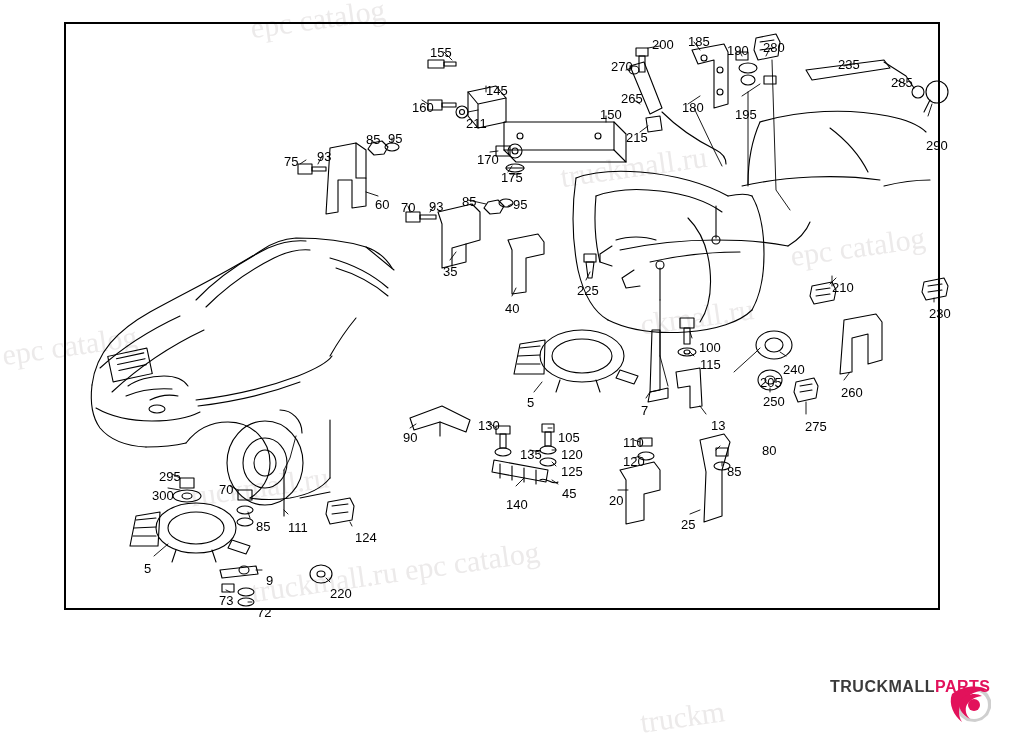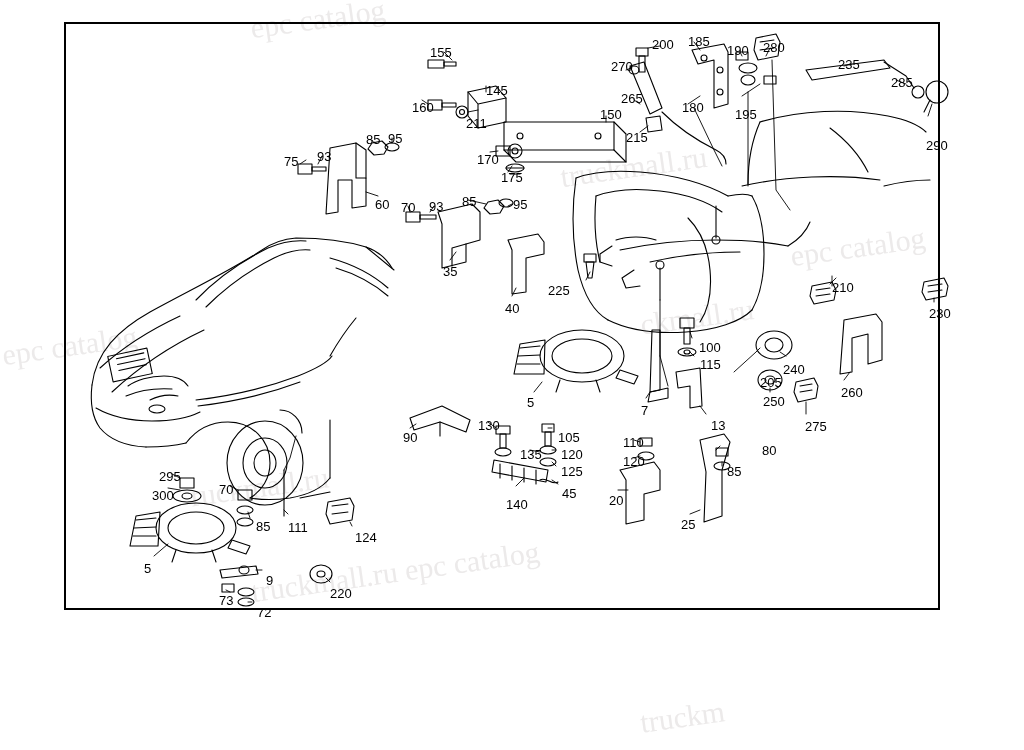--- a/index.html
+++ b/index.html
@@ -430,21 +430,21 @@
     <div class="label" style="left:317px; top:150px;">93</div>
     <div class="label" style="left:375px; top:198px;">60</div>
     <div class="label" style="left:401px; top:201px;">70</div>
     <div class="label" style="left:429px; top:200px;">93</div>
     <div class="label" style="left:462px; top:195px;">85</div>
     <div class="label" style="left:513px; top:198px;">95</div>
     <div class="label" style="left:832px; top:281px;">210</div>
     <div class="label" style="left:929px; top:307px;">230</div>
     <div class="label" style="left:443px; top:265px;">35</div>
     <div class="label" style="left:505px; top:302px;">40</div>
-    <div class="label" style="left:548px; top:284px;">225</div>
+    <div class="label" style="left:577px; top:284px;">225</div>
     <div class="label" style="left:699px; top:341px;">100</div>
     <div class="label" style="left:700px; top:358px;">115</div>
     <div class="label" style="left:783px; top:363px;">240</div>
     <div class="label" style="left:728px; top:376px;margin-left:32px;">205</div>
     <div class="label" style="left:841px; top:386px;">260</div>
     <div class="label" style="left:763px; top:395px;">250</div>
     <div class="label" style="left:805px; top:420px;">275</div>
     <div class="label" style="left:527px; top:396px;">5</div>
     <div class="label" style="left:641px; top:404px;">7</div>
     <div class="label" style="left:711px; top:419px;">13</div>
@@ -468,14 +468,28 @@
     <div class="label" style="left:256px; top:520px;">85</div>
     <div class="label" style="left:288px; top:521px;">111</div>
     <div class="label" style="left:355px; top:531px;">124</div>
     <div class="label" style="left:144px; top:562px;">5</div>
     <div class="label" style="left:266px; top:574px;">9</div>
     <div class="label" style="left:330px; top:587px;">220</div>
     <div class="label" style="left:219px; top:594px;">73</div>
     <div class="label" style="left:257px; top:606px;">72</div>
   </div>
 
+  <div class="brand">
+    <svg width="180" height="58" viewBox="0 0 180 58" xmlns="http://www.w3.org/2000/svg">
+      <g transform="translate(118,6)">
+        <path d="M30 4 L36 6 L40 10 L43 16 L43 24 L40 31 L34 36 L27 38 L19 37 L13 33 L9 27 L8 20 L10 13 L15 8 L22 4 Z" fill="#cfcfcf"></path>
+        <circle cx="26" cy="21" r="14" fill="#ffffff"></circle>
+        <path d="M4 10 C14 2 30 0 40 6 C30 6 20 10 14 18 C10 24 10 32 14 38 C6 32 0 20 4 10 Z" fill="#e2125b"></path>
+        <path d="M12 16 C18 10 28 8 34 12 C26 13 20 17 18 23 C17 28 19 32 22 35 C14 31 9 23 12 16 Z" fill="#e2125b"></path>
+        <circle cx="26" cy="21" r="6" fill="#e2125b"></circle>
+      </g>
+    </svg>
+    <div class="brand-text">
+      <span>TRUCKMALL</span><span class="accent">PARTS</span>
+    </div>
+  </div>
 
 </div>
 
 </body></html>

